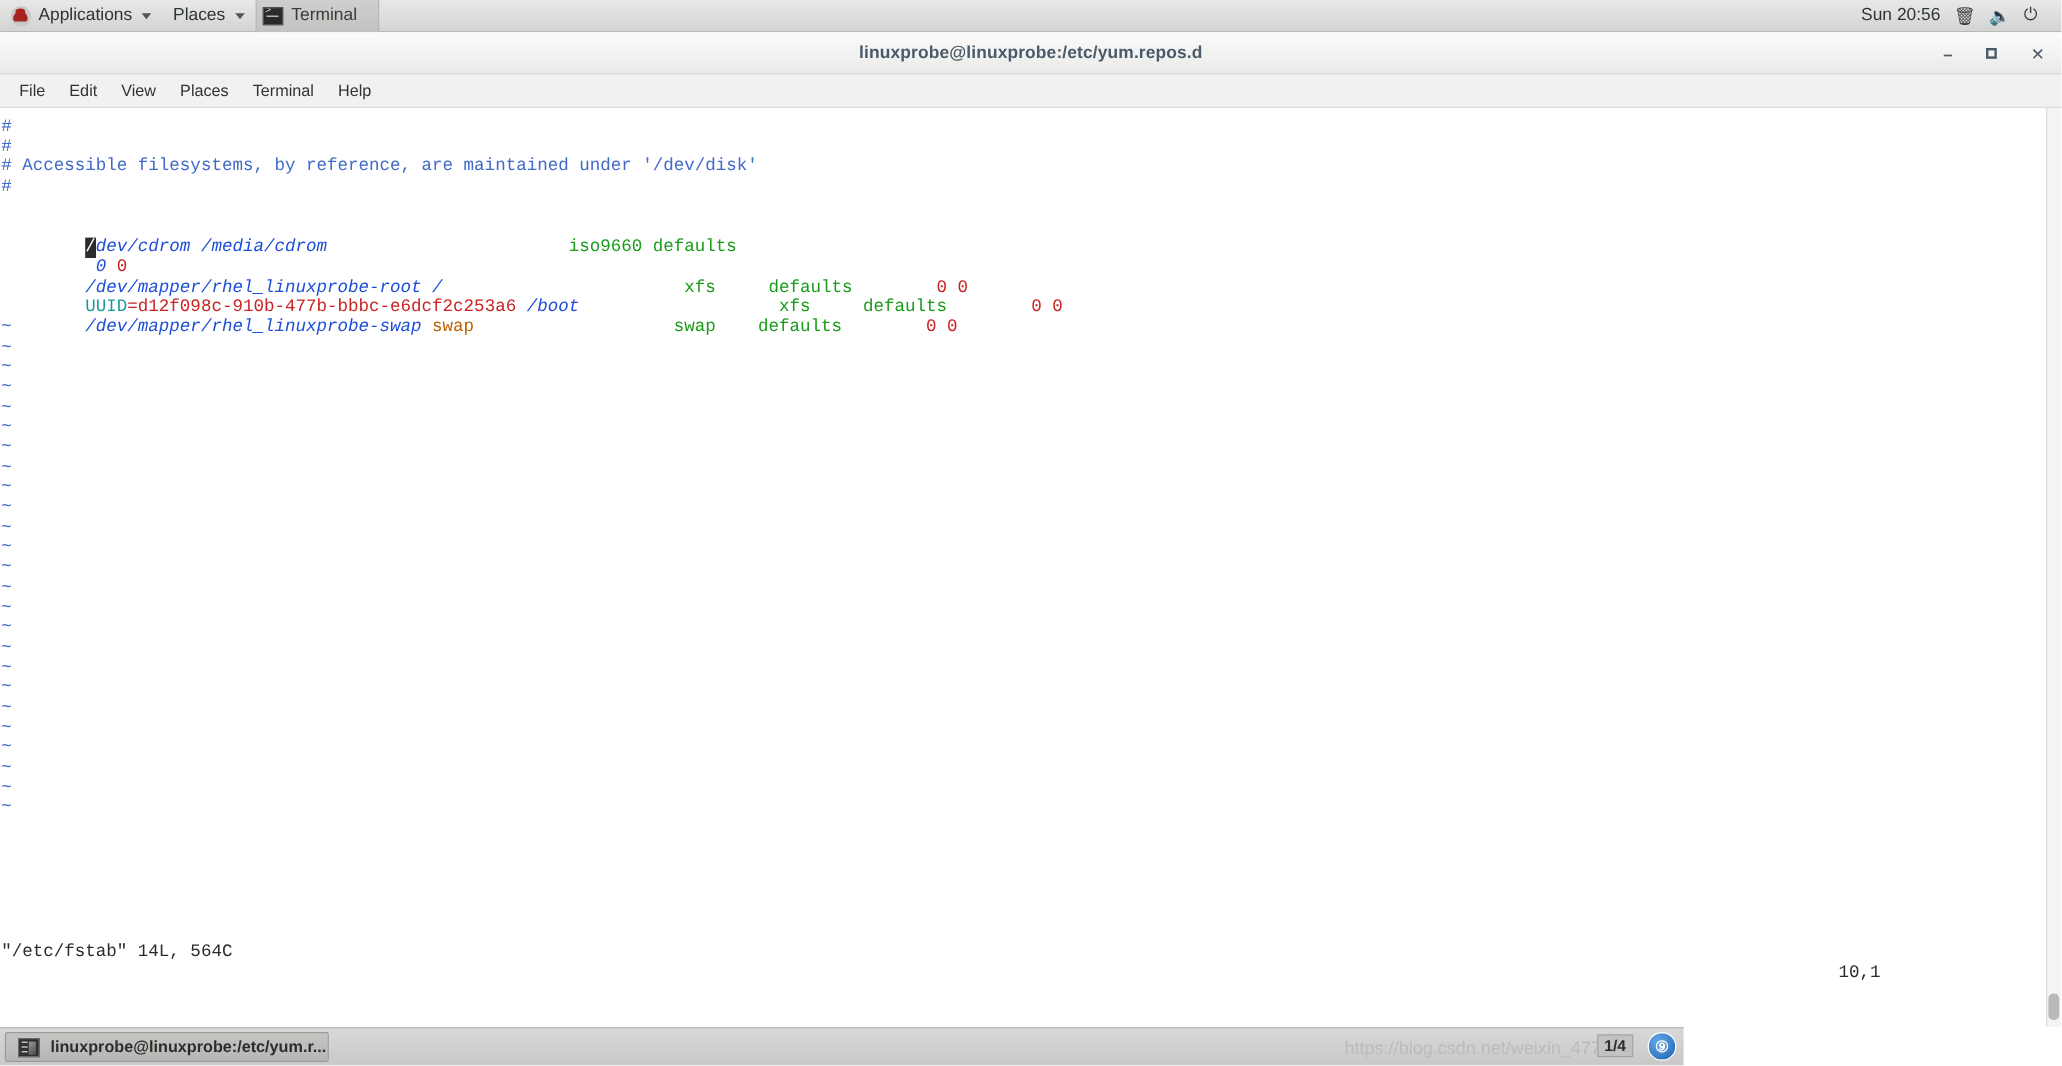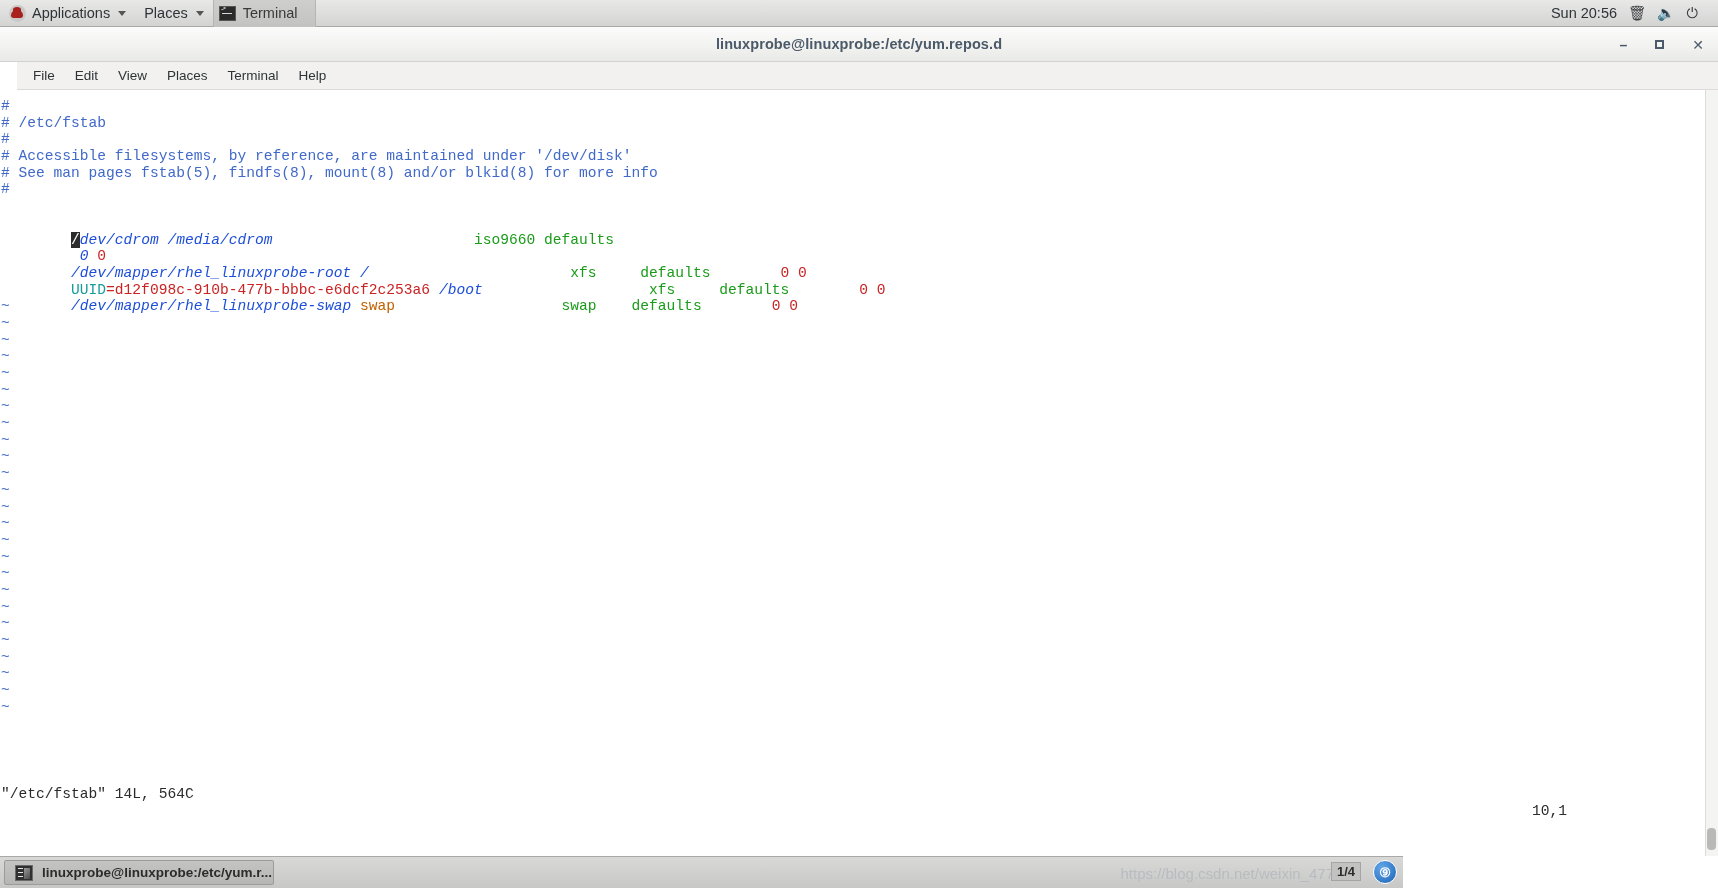--- a/index.html
+++ b/index.html
@@ -89,21 +89,21 @@
     color: #4b5a68;
   }
   .win-controls span { font-size: 14px; line-height: 1; cursor: default; }
   .wc-min { font-weight: bold; }
   .wc-max {
     width: 9px; height: 9px; border: 2px solid #4b5a68; display: inline-block;
   }
   .menubar {
     height: 28px; background: #f2f1f0; border-bottom: 1px solid #dcdbd9;
     display: flex; align-items: center; padding-left: 6px;
-    font-size: 13.5px; color: #2e3436; margin-left: 17px;
+    font-size: 13.5px; color: #2e3436;
   }
   .menubar div { padding: 0 10px; height: 28px; display: flex; align-items: center; cursor: default; }
 
   
   .term-area {
     flex: 1; position: relative; background: #ffffff;
     font-family: "Liberation Mono", "DejaVu Sans Mono", monospace;
     font-size: 14.6px; line-height: 16.7px;
     padding: 8px 0 0 0; overflow: hidden;
   }
@@ -230,24 +230,22 @@
       <div>Edit</div>
       <div>View</div>
       <div>Places</div>
       <div>Terminal</div>
       <div>Help</div>
     </div>
 
     <div class="term-area">
 
       <div class="tline"><span class="c-comment">#</span></div>
-      <div class="tline"><span class="c-comment"># /etc/fstab</span></div>
       <div class="tline"><span class="c-comment">#</span></div>
       <div class="tline"><span class="c-comment"># Accessible filesystems, by reference, are maintained under '/dev/disk'</span></div>
-      <div class="tline"><span class="c-comment"># See man pages fstab(5), findfs(8), mount(8) and/or blkid(8) for more info</span></div>
       <div class="tline"><span class="c-comment">#</span></div>
 
       <div class="tline">&nbsp;</div>
 
       <div class="tline">
         <span class="cursor">/</span><span class="c-plain">dev/cdrom /media/cdrom</span><span class="c-plain">                       </span><span class="c-green">iso9660</span><span class="c-green"> defaults</span>
       </div>
       <div class="tline">
         <span class="c-plain"> 0</span><span class="c-red"> 0</span>
       </div>

